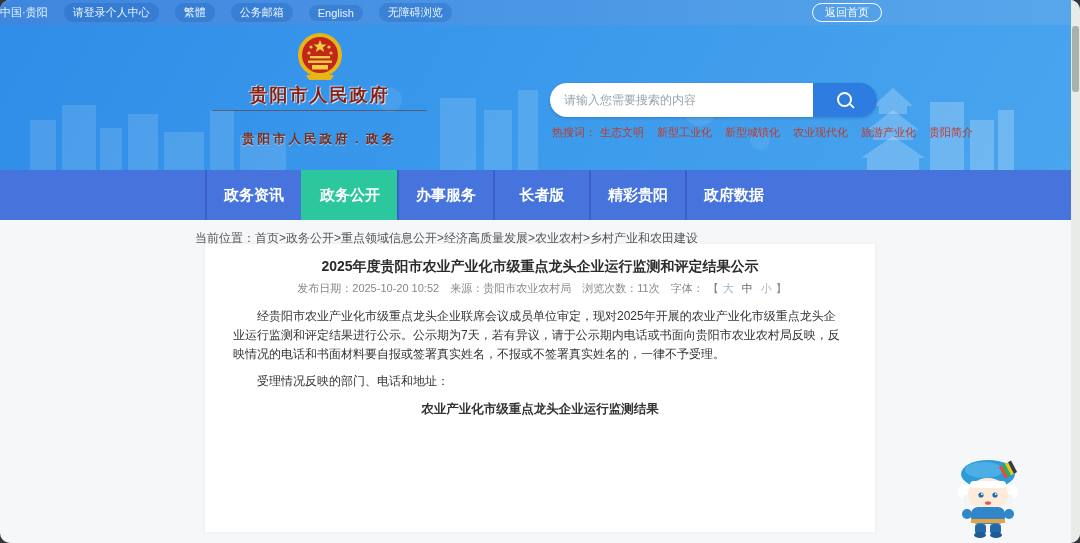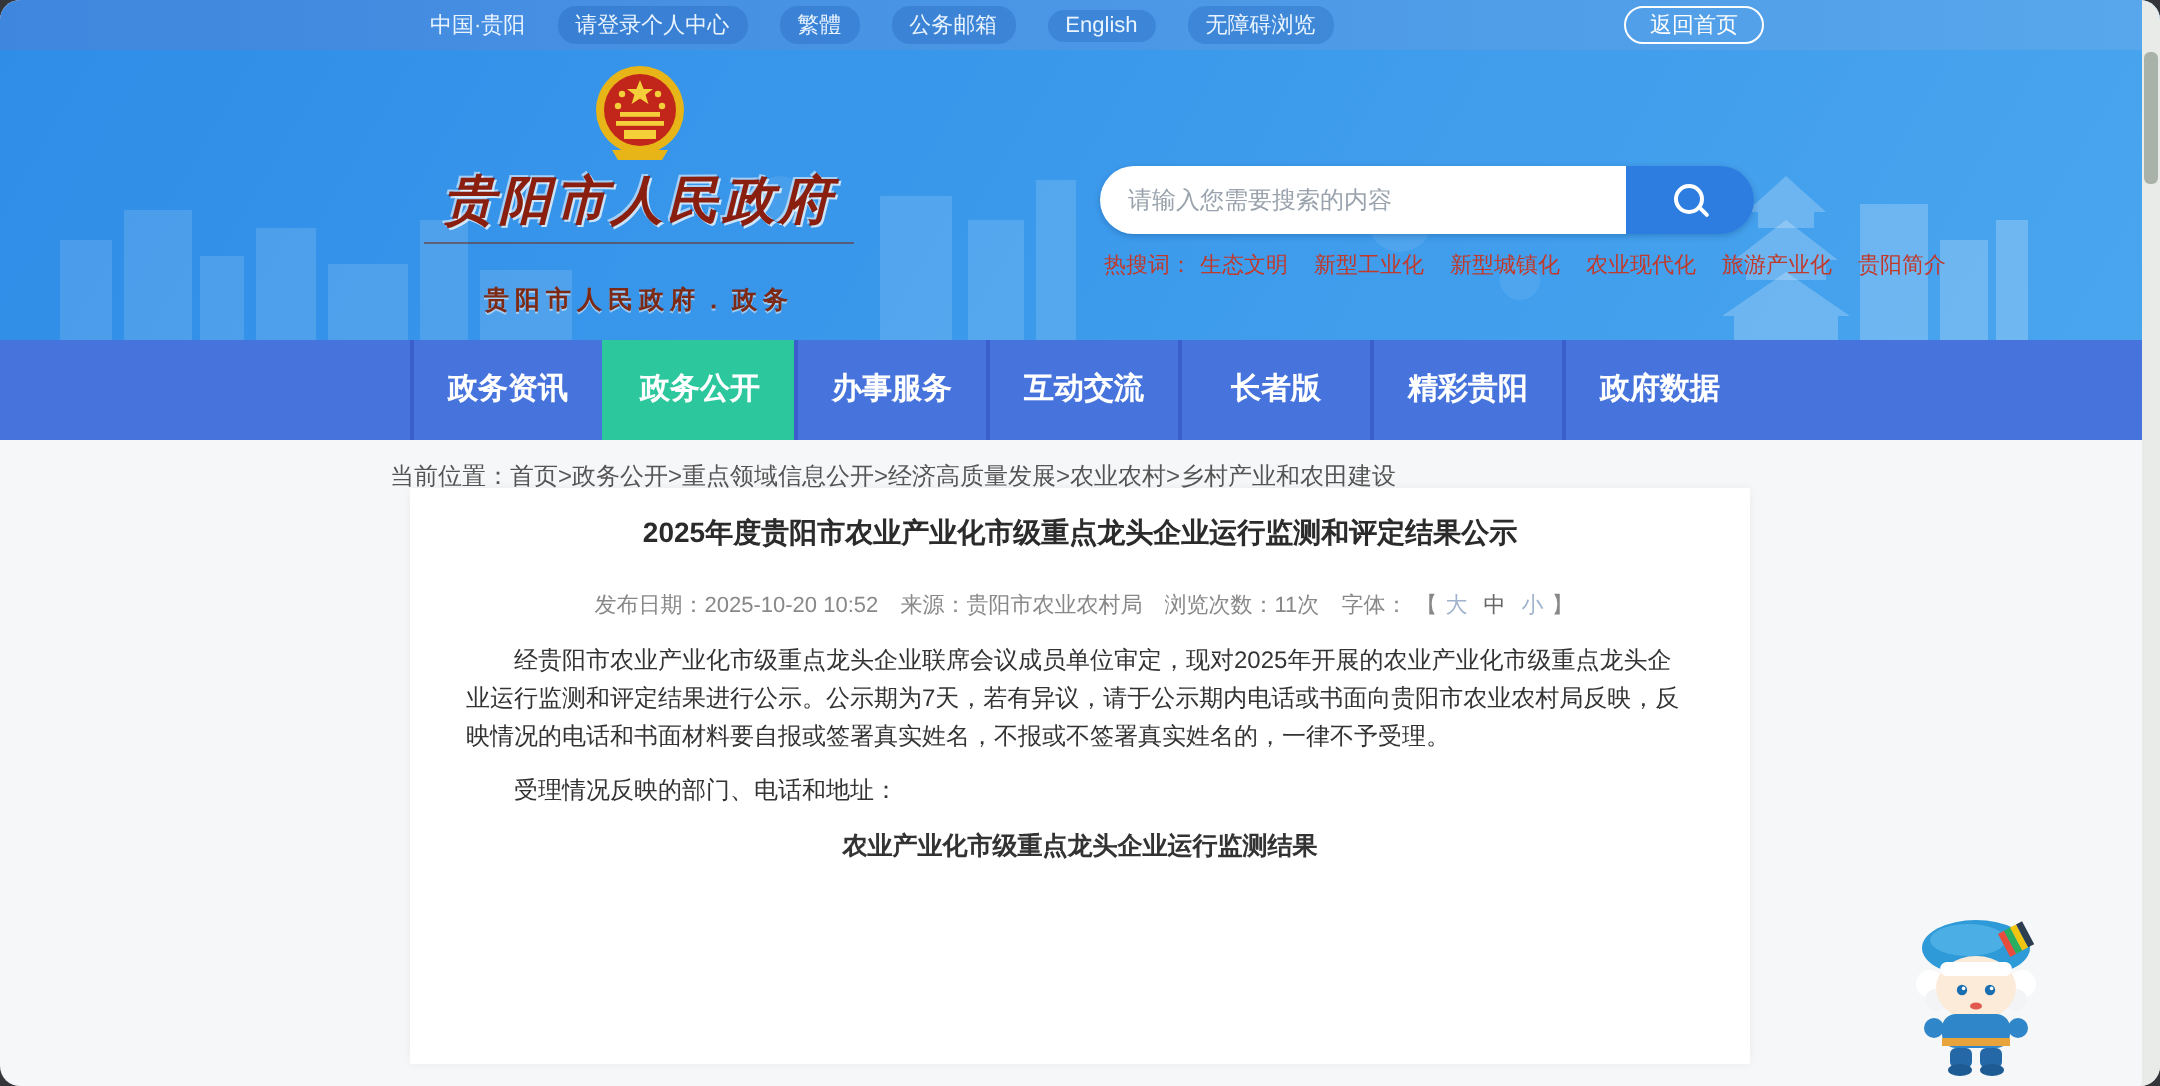--- a/index.html
+++ b/index.html
@@ -1,32 +1,32 @@
 <!DOCTYPE html>
 <html><head>
 <meta charset="utf-8">
 <style>
   html,body{margin:0;padding:0;background:#34363a;}
   .window{position:relative;width:1080px;height:543px;border-radius:10px;overflow:hidden;
           background:#f6f7f8;font-family:"Liberation Sans",sans-serif;}
   
   .topbar{height:25px;background:linear-gradient(90deg,#3f86de,#58a7ec);
-          display:flex;align-items:center;padding-left:215px;box-sizing:border-box;gap:40px;}
+          display:flex;align-items:center;box-sizing:border-box;gap:40px;}
   .top-link{color:#eaf4ff;font-size:11px;margin-right:16px;cursor:pointer;white-space:nowrap;}
   .top-link.pill{background:rgba(25,90,180,.28);border-radius:9px;padding:2px 9px;}
   .home-btn{margin-left:auto;margin-right:198px;background:transparent;border:1px solid #fff;
             border-radius:10px;color:#fff;font-size:11px;padding:1px 12px;cursor:pointer;
             font-family:inherit;white-space:nowrap;}
   
   .banner{position:relative;height:145px;background:linear-gradient(120deg,#2f8de8 0%,#3d9bec 55%,#49a5ee 100%);overflow:hidden;}
   .skyline{position:absolute;left:0;bottom:0;width:100%;height:90px;}
   .logo{position:absolute;left:212px;top:6px;width:215px;text-align:center;}
   .emblem{display:block;margin:0 auto;}
-  .site-title{font-size:26px;font-weight:bold;color:#8a1f10;letter-spacing:2px;
-              text-shadow:1px 1px 0 rgba(255,255,255,.75),-1px -1px 0 rgba(255,255,255,.55);font-style:italic;}
+  .site-title{font-size:18px;font-weight:bold;color:#8a1f10;letter-spacing:2px;
+              text-shadow:1px 1px 0 rgba(255,255,255,.75),-1px -1px 0 rgba(255,255,255,.55);}
   .site-sub{font-size:12.5px;font-weight:bold;color:#7c2a16;letter-spacing:3px;margin-top:3px;
             border-top:1px solid rgba(110,45,25,.55);padding-top:20px;
             text-shadow:0 1px 0 rgba(255,255,255,.5);}
   .site-url{font-size:12px;font-weight:bold;color:#44413c;margin-top:2px;letter-spacing:1px;
             text-shadow:0 1px 0 rgba(255,255,255,.5);}
   .search{position:absolute;left:550px;top:58px;display:flex;height:34px;width:327px;
           border-radius:17px;overflow:hidden;box-shadow:0 1px 3px rgba(0,40,90,.25);}
   .search input{flex:1;border:0;outline:none;padding:0 14px;font-size:12px;color:#333;
                 font-family:inherit;background:#fff;}
   .search input::placeholder{color:#9aa3ad;}
@@ -41,21 +41,21 @@
   .nav{height:50px;background:#4673dc;display:flex;padding-left:205px;box-sizing:border-box;}
   .nav-item{width:94px;height:50px;line-height:50px;text-align:center;color:#fff;font-size:15px;
             font-weight:bold;cursor:pointer;border-left:2px solid #3a5ecb;background:#4673dc;}
   .nav-item.active{background:#2cc79c;border-left-color:#2cc79c;}
   
   .breadcrumb{padding:10px 0 8px 195px;font-size:12px;color:#555;background:#f6f7f8;}
   
   .card{position:absolute;left:205px;top:244px;width:670px;height:288px;background:#fff;
         box-sizing:border-box;padding:12px 28px 12px;overflow:hidden;box-shadow:0 0 5px rgba(0,0,0,.05);}
   .art-title{margin:2px 0 0;font-size:14px;font-weight:bold;color:#2b2b2b;text-align:center;}
-  .art-meta{margin-top:19px;text-align:center;font-size:11px;color:#888;}
+  .art-meta{margin-top:5px;text-align:center;font-size:11px;color:#888;}
   .art-meta span{margin:0 4px;}
   .font-opt{cursor:pointer;color:#9fb3cd;margin:0 2px;}
   .font-opt.mid{color:#666;}
   .body-text{font-size:12px;color:#333;line-height:19px;}
   .indent{text-indent:2em;margin:11px 0 0;}
   .contact-line{text-indent:2em;margin:6.5px 0 0;}
   .tbl-caption{margin-top:9px;text-align:center;font-size:12.5px;font-weight:bold;color:#333;}
   
   .mascot{position:absolute;right:56px;bottom:4px;}
   .scrollbar{position:absolute;right:0;top:0;width:9px;height:100%;background:#e9ebe9;}
@@ -137,21 +137,20 @@
 
     <div class="hotwords">
       <span class="hot-label">热搜词：</span><span id="hot-terms"><a class="hot-term">生态文明</a><a class="hot-term">新型工业化</a><a class="hot-term">新型城镇化</a><a class="hot-term">农业现代化</a><a class="hot-term">旅游产业化</a><a class="hot-term">贵阳简介</a></span>
     </div>
   </div>
 
   <div class="nav" id="nav-bar">
       <div class="nav-item">政务资讯</div>
       <div class="nav-item active">政务公开</div>
       <div class="nav-item">办事服务</div>
-      <div class="nav-item">互动交流</div>
       <div class="nav-item">长者版</div>
       <div class="nav-item">精彩贵阳</div>
       <div class="nav-item">政府数据</div>
     </div>
 
   <div class="breadcrumb">
     <span>当前位置：</span><span>首页&gt;政务公开&gt;重点领域信息公开&gt;经济高质量发展&gt;农业农村&gt;乡村产业和农田建设</span>
   </div>
 
   <div class="card">

